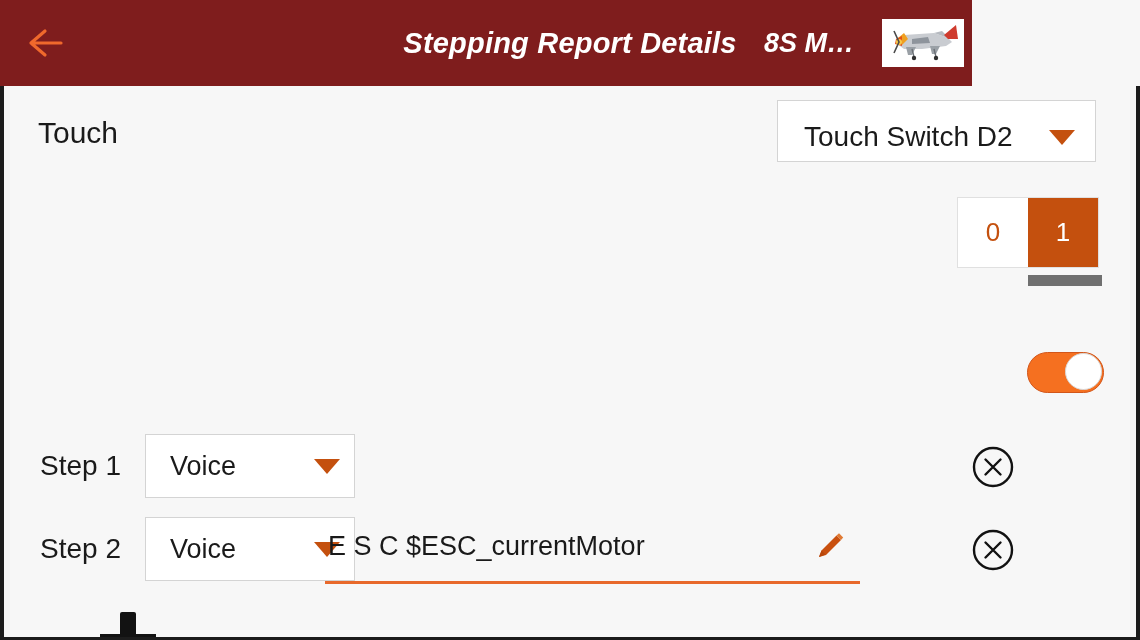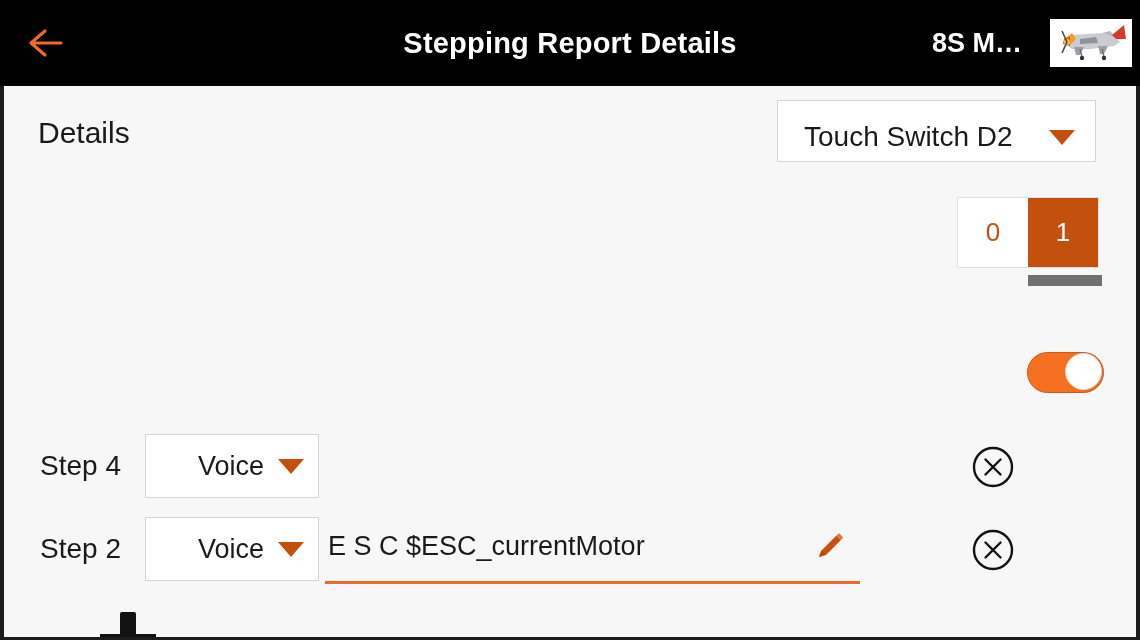--- a/index.html
+++ b/index.html
@@ -16,24 +16,25 @@
     height: 640px;
     overflow: hidden;
     background: #f7f7f7;
     box-sizing: border-box;
   }
 
   
   .titlebar {
     position: absolute;
     left: 0; top: 0;
-    width: 1140px;
+    width: 972px;
     height: 86px;
-    background: #000000;
-    box-sizing: border-box;
+    background: #7f1d1d;
+    box-sizing: border-box;
+    font-style: italic;
   }
   .back-btn {
     position: absolute;
     left: 20px; top: 18px;
     width: 54px; height: 50px;
     display: flex;
     align-items: center;
     justify-content: center;
     cursor: pointer;
   }
@@ -204,24 +205,24 @@
     height: 70px;
     display: flex;
     align-items: center;
     font-size: 28px;
     color: #1a1a1a;
     white-space: nowrap;
   }
   .dropdown-type {
     left: 141px;
     top: 3px;
-    width: 174px;
+    width: 210px;
     height: 64px;
     padding: 0 14px 0 24px;
-    justify-content: flex-end;
+    justify-content: space-between;
   }
   .dropdown-type .dropdown-value { font-size: 27px; }
 
   .step-field {
     position: absolute;
     left: 321px;
     top: 0;
     width: 535px;
     height: 70px;
     border-bottom: 3px solid #e8692b;
@@ -326,39 +327,39 @@
           <path d="M30 30 L32 38 M52 30 L54 38" stroke="#6b7076" stroke-width="1.4"></path>
           <circle cx="32" cy="39" r="2.2" fill="#303030"></circle>
           <circle cx="54" cy="39" r="2.2" fill="#303030"></circle>
         </g>
       </svg>
     </div>
   </div>
 
   <div class="content">
 
-    <div class="switch-label">Details</div>
+    <div class="switch-label">Touch</div>
 
     <div class="dropdown dropdown-switch">
       <span class="dropdown-value">Touch Switch D2</span>
       <span class="caret"></span>
     </div>
 
     <div class="segmented">
       <div class="seg off">0</div>
       <div class="seg on">1</div>
     </div>
     <div class="seg-scroll"></div>
 
     <div class="toggle">
       <div class="toggle-knob"></div>
     </div>
 
     <div class="step-row r1">
-      <div class="step-label">Step 4</div>
+      <div class="step-label">Step 1</div>
 
       <div class="dropdown dropdown-type">
         <span class="dropdown-value">Voice</span>
         <span class="caret"></span>
       </div>
 
 
       <div class="delete-icon">
         <svg width="44" height="44" viewBox="0 0 44 44">
           <circle cx="22" cy="22" r="19" fill="none" stroke="#121212" stroke-width="2.4"></circle>

